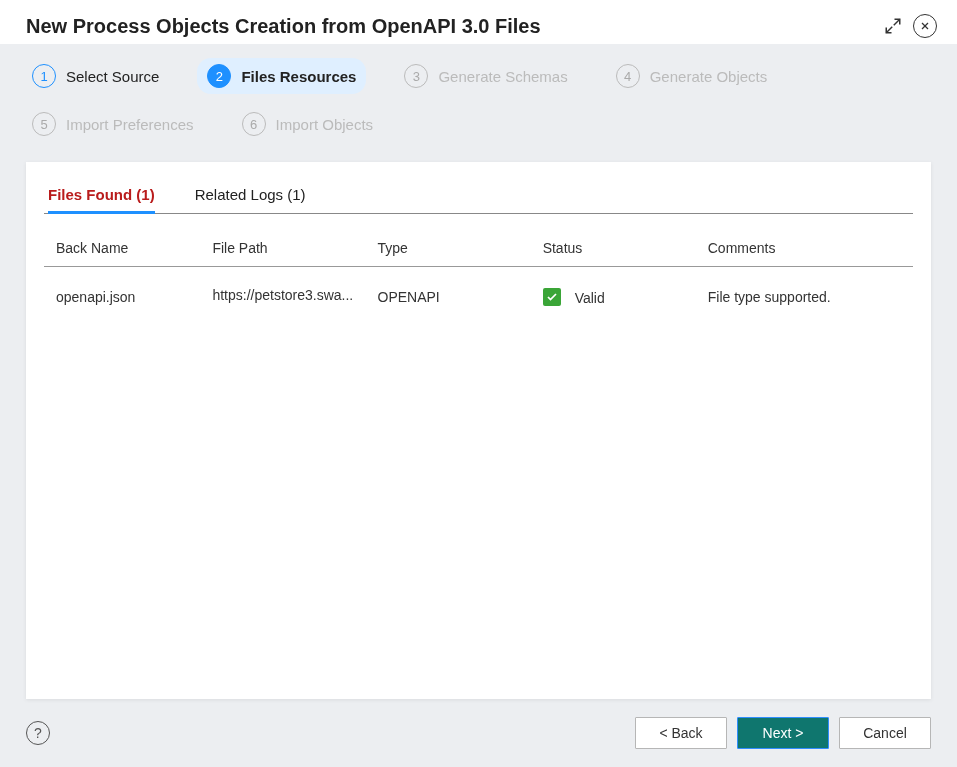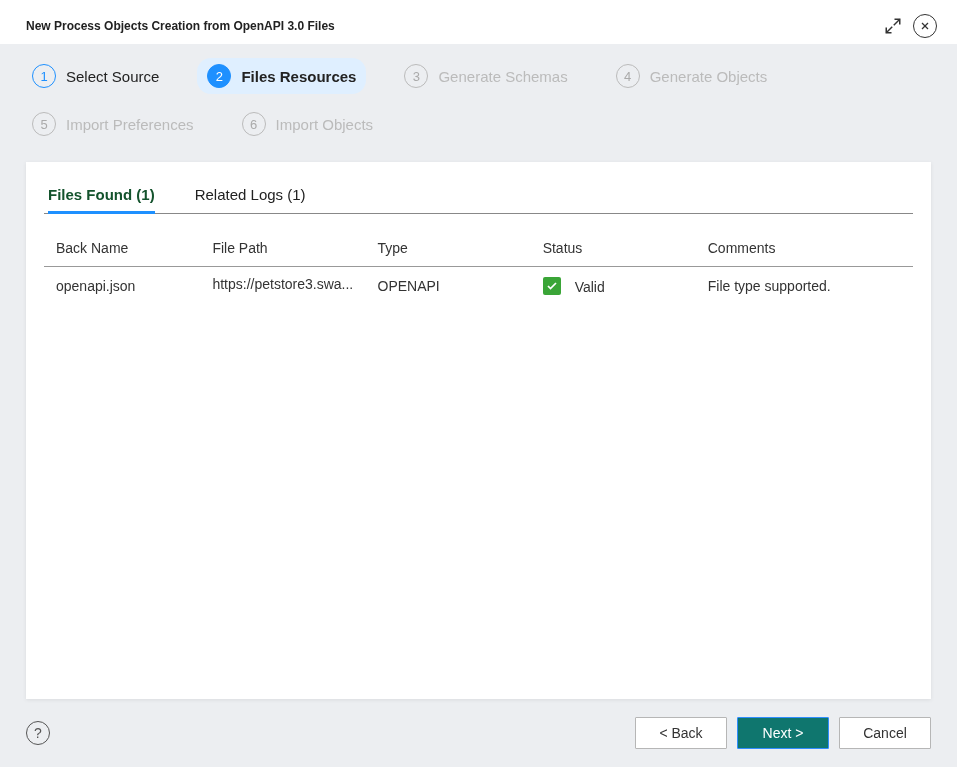--- a/index.html
+++ b/index.html
@@ -21,21 +21,21 @@
     position: relative;
   }
   .titlebar {
     display: flex;
     align-items: center;
     justify-content: space-between;
     padding: 14px 20px 6px 26px;
     background: #fff;
   }
   .title {
-    font-size: 12px;
+    font-size: 20px;
     font-weight: 600;
     color: #222;
   }
   .title-actions { display: flex; align-items: center; gap: 8px; }
   .icon-btn {
     width: 24px; height: 24px;
     display: inline-flex; align-items: center; justify-content: center;
     cursor: pointer;
     color: #333;
   }
@@ -90,21 +90,21 @@
     padding-left: 4px;
   }
   .tab {
     padding: 6px 0 10px 0;
     font-size: 15px;
     color: #222;
     cursor: pointer;
     position: relative;
   }
   .tab.active {
-    color: #14532d;
+    color: #b91c1c;
     font-weight: 600;
   }
   .tab.active::after {
     content: "";
     position: absolute;
     left: 0; right: 0; bottom: -1px;
     height: 3px;
     background: #1e90ff;
   }
   .table {
@@ -114,21 +114,21 @@
   }
   .table th {
     text-align: left;
     font-weight: 500;
     color: #333;
     padding: 8px 12px 10px 12px;
     border-bottom: 1px solid #999;
     font-size: 14px;
   }
   .table td {
-    padding: 9px 12px;
+    padding: 20px 12px;
     font-size: 14px;
     color: #333;
     vertical-align: middle;
   }
   .col-name { width: 18%; }
   .col-path { width: 19%; }
   .col-type { width: 19%; }
   .col-status { width: 19%; }
   .col-comments { width: 25%; }
   .status-cell { display: flex; align-items: flex-end; gap: 14px; }

